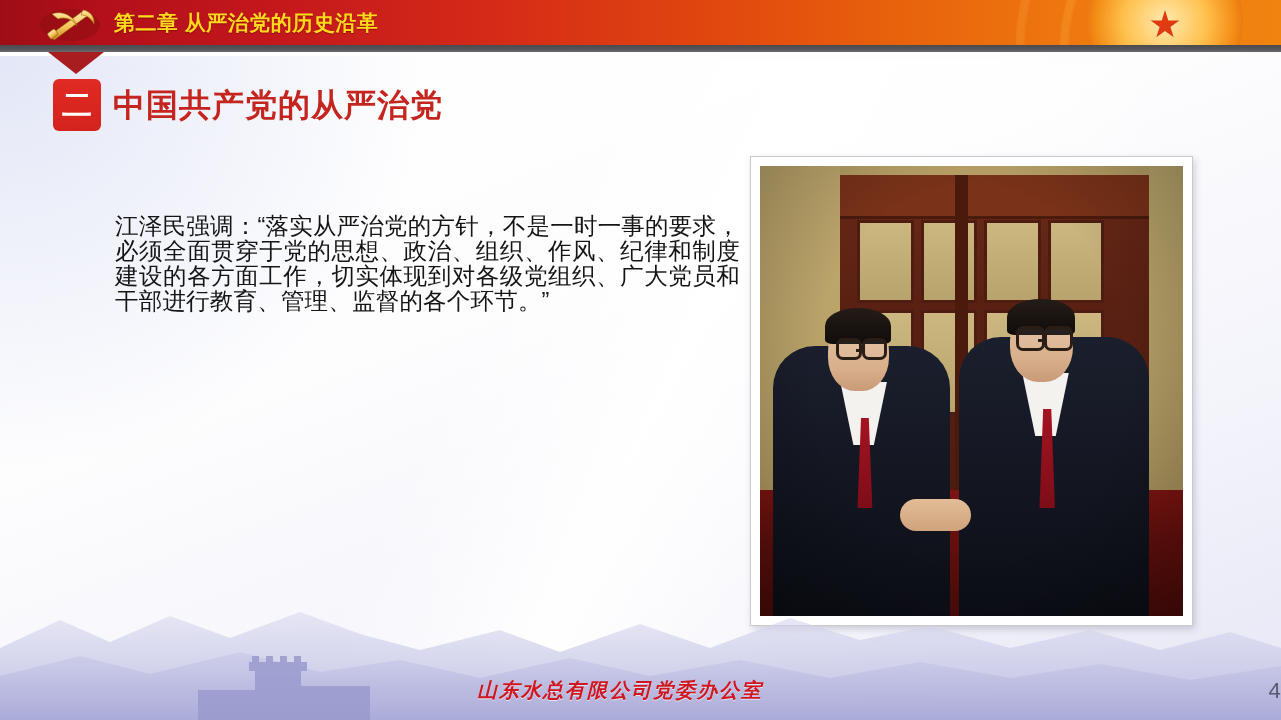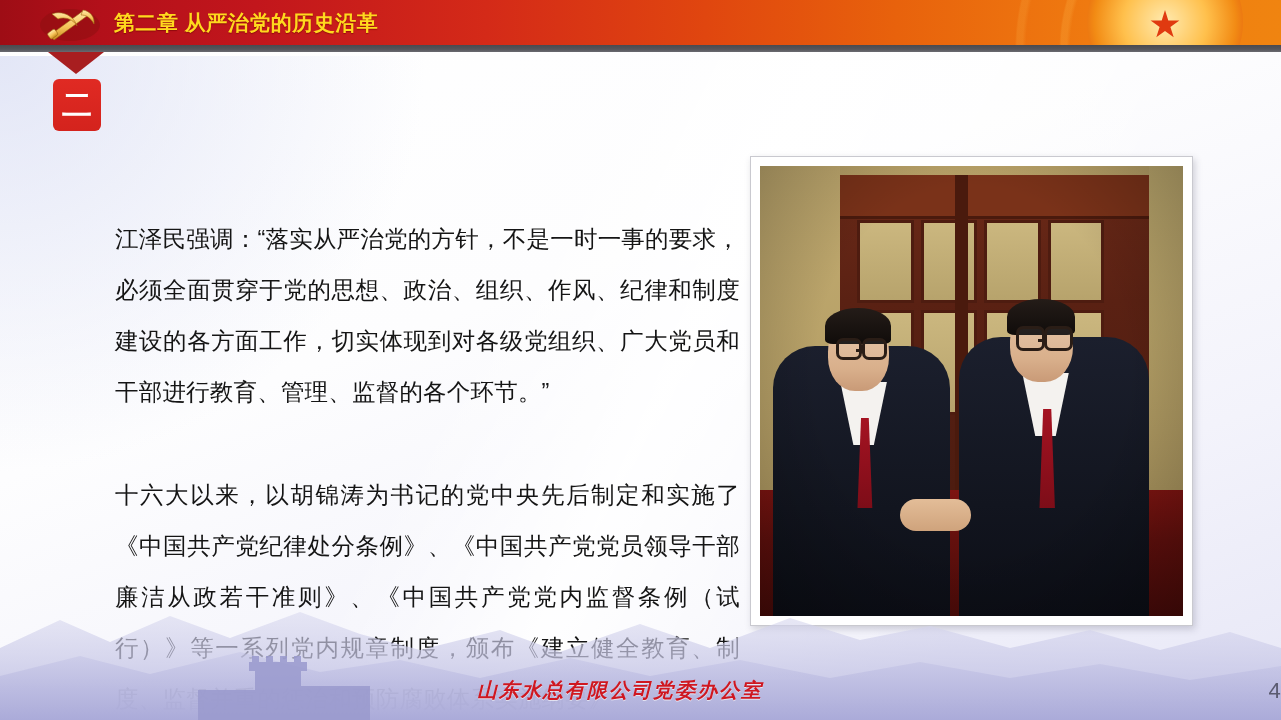--- a/index.html
+++ b/index.html
@@ -95,21 +95,21 @@
     position:absolute;left:113px;top:84px;
     font-size:32px;font-weight:bold;color:#c4251f;letter-spacing:1px;
     white-space:nowrap;
   }
 
   
   .body-col{
     position:absolute;left:115px;top:190px;width:625px;
   }
   .para{
-    font-size:23.5px;line-height:51px;color:#151515;
+    font-size:23.5px;line-height:25px;color:#151515;
     letter-spacing:.2px;text-align:justify;
   }
   .para + .para{margin-top:52px;}
 
   
   .photo-frame{
     position:absolute;left:750px;top:156px;width:443px;height:470px;
     background:#ffffff;
     border:1px solid #c9c9cf;
     box-shadow:2px 3px 7px rgba(60,60,80,.22);
@@ -184,24 +184,24 @@
   </div>
   <div class="hdr-strip"></div>
 
   <div class="sheen"></div>
   <div class="corner-tint"></div>
 
   <div class="sec-tri"></div>
   <div class="sec-badge">
     <span class="glyph">二</span>
   </div>
+  <div class="sec-title">中国共产党的从严治党</div>
 
   <div class="body-col">
     <p class="para">江泽民强调：“落实从严治党的方针，不是一时一事的要求，必须全面贯穿于党的思想、政治、组织、作风、纪律和制度建设的各方面工作，切实体现到对各级党组织、广大党员和干部进行教育、管理、监督的各个环节。”</p>
-    <p class="para">十六大以来，以胡锦涛为书记的党中央先后制定和实施了《中国共产党纪律处分条例》、《中国共产党党员领导干部廉洁从政若干准则》、《中国共产党党内监督条例（试行）》等一系列党内规章制度，颁布《建立健全教育、制度、监督并重的惩治和预防腐败体系实施纲要》</p>
   </div>
 
   <div class="photo-frame">
     <div class="photo">
       <div class="ph-wall"></div>
       <div class="ph-wall-l"></div>
       <div class="ph-wall-r"></div>
       <div class="ph-door"></div>
       <div class="ph-door-top"></div>
 

